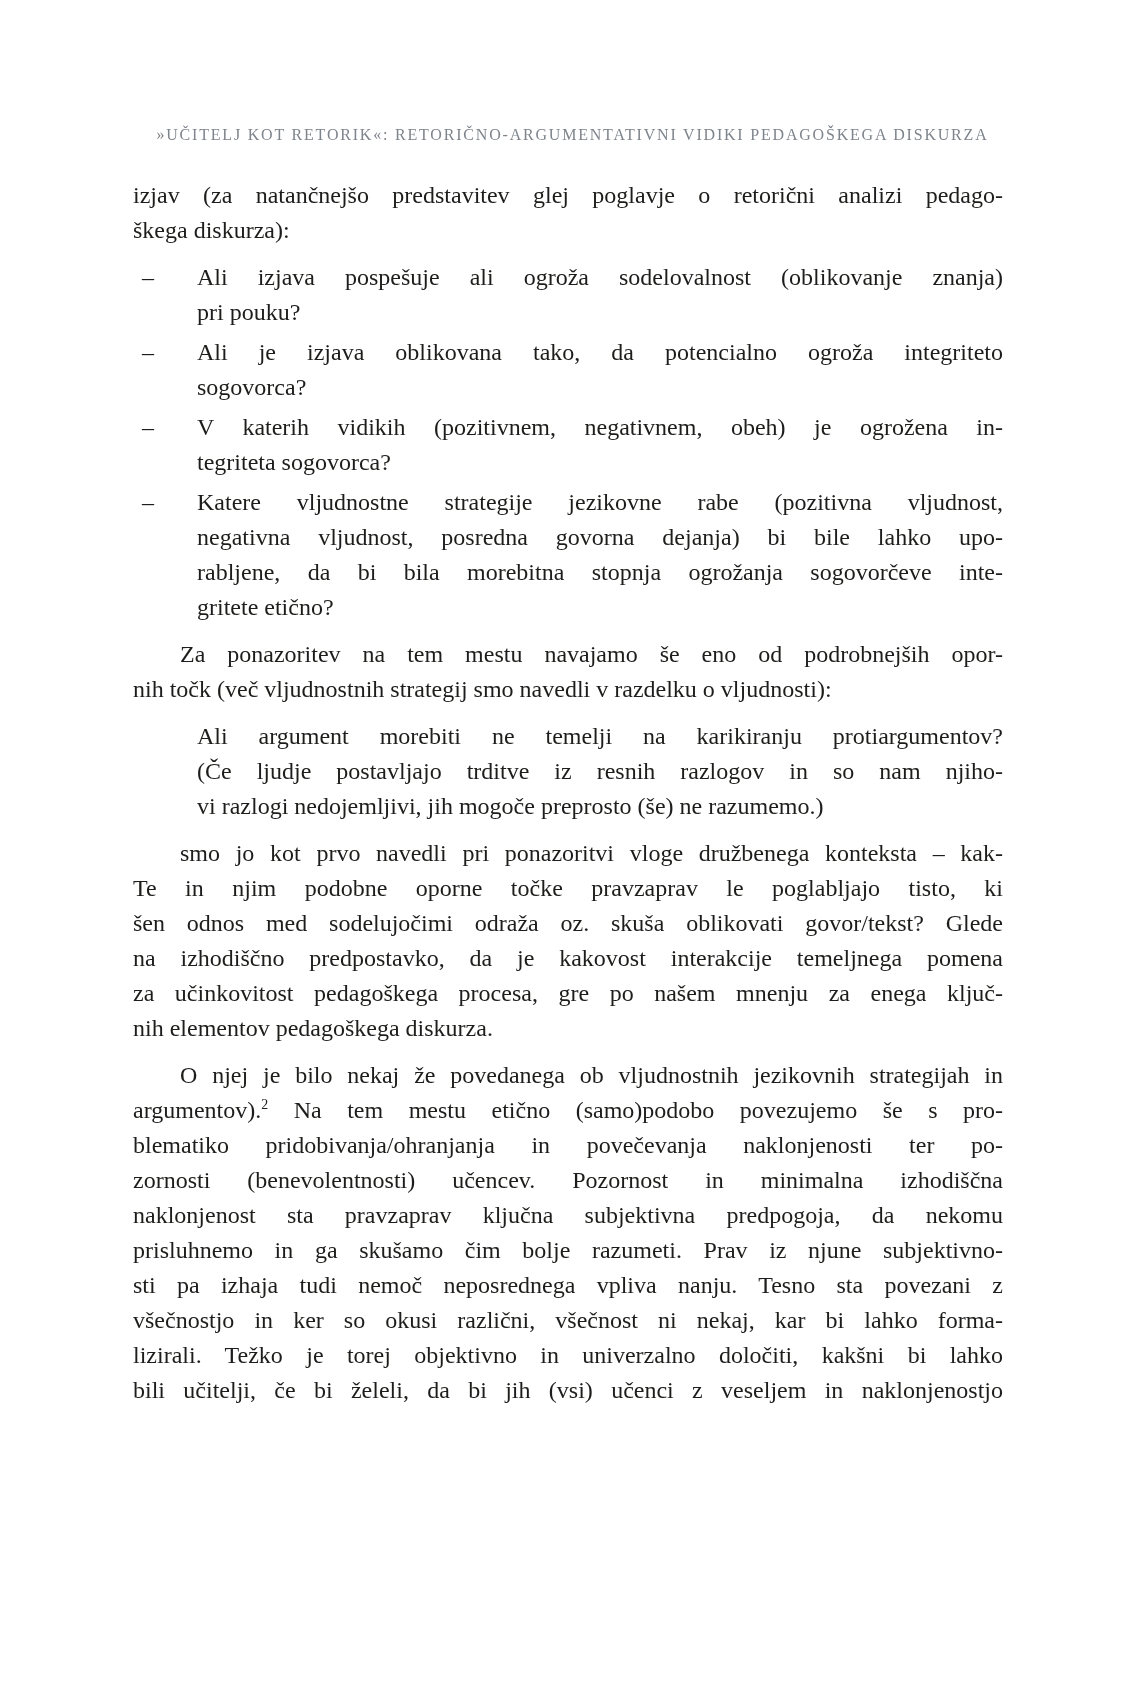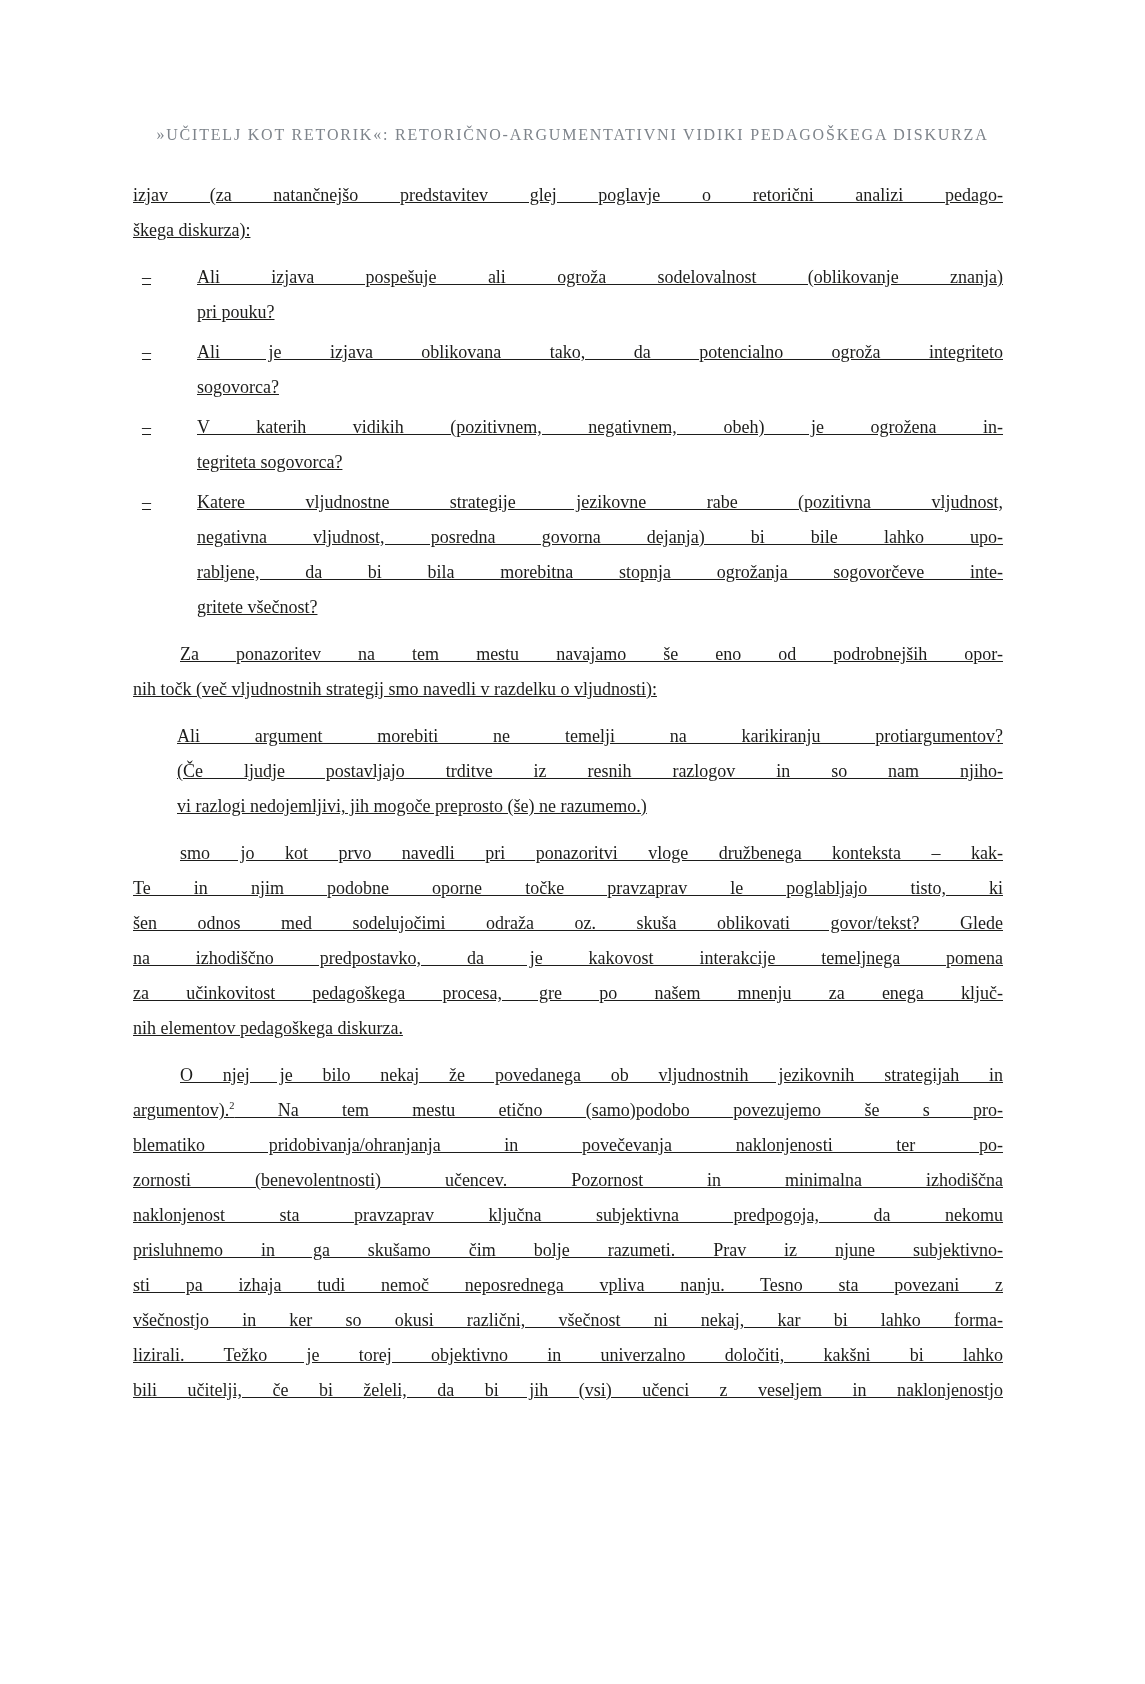--- a/index.html
+++ b/index.html
@@ -20,36 +20,35 @@
     text-align: center;
     font-size: 16px;
     letter-spacing: 1.8px;
     color: var(--muted-header, #7e848b);
     white-space: nowrap;
   }
   .content {
     position: absolute;
     left: 133px; top: 178px;
     width: 870px;
-    font-size: 18px;
+    font-size: 24px;
     line-height: 35px;
     color: var(--ink, #1d1d1b);
-    text-decoration: underline;
   }
   .line { text-align: justify; text-align-last: justify; }
   .line.no-just { text-align-last: left; }
   .para { margin-top: 12px; }
   .para.first { margin-top: 0; }
   .para.indent .line:first-child { text-indent: 47px; }
   .bullet-list { margin-top: 12px; }
   .bullet { display: flex; }
   .bullet + .bullet { margin-top: 5px; }
   .marker { width: 64px; padding-left: 9px; box-sizing: border-box; flex: none; }
   .btext { flex: 1; min-width: 0; }
-  .quote { margin-top: 12px; margin-left: 44px; }
+  .quote { margin-top: 12px; margin-left: 64px; }
   sup { font-size: 0.58em; vertical-align: super; line-height: 0; }
   i { font-style: italic; }
   .footnote {
     position: absolute;
     left: 133px; top: 1481px;
     width: 870px;
     display: flex;
     font-size: 21px;
     line-height: 26px;
     color: var(--muted, #585c5f);
@@ -98,21 +97,21 @@
             <div class="line">V katerih vidikih (pozitivnem, negativnem, obeh) je ogrožena in-</div>
             <div class="line no-just">tegriteta sogovorca?</div>
           </div>
         </div>
         <div class="bullet">
           <div class="marker">–</div>
           <div class="btext">
             <div class="line">Katere vljudnostne strategije jezikovne rabe (pozitivna vljudnost,</div>
             <div class="line">negativna vljudnost, posredna govorna dejanja) bi bile lahko upo-</div>
             <div class="line">rabljene, da bi bila morebitna stopnja ogrožanja sogovorčeve inte-</div>
-            <div class="line no-just">gritete všečnost?</div>
+            <div class="line no-just">gritete etično?</div>
           </div>
         </div>
       </div>
 
     <div class="para indent">
         <div class="line">Za ponazoritev na tem mestu navajamo še eno od podrobnejših opor-</div>
         <div class="line no-just">nih točk (več vljudnostnih strategij smo navedli v razdelku o vljudnosti):</div>
       </div>
 
     <div class="quote">

